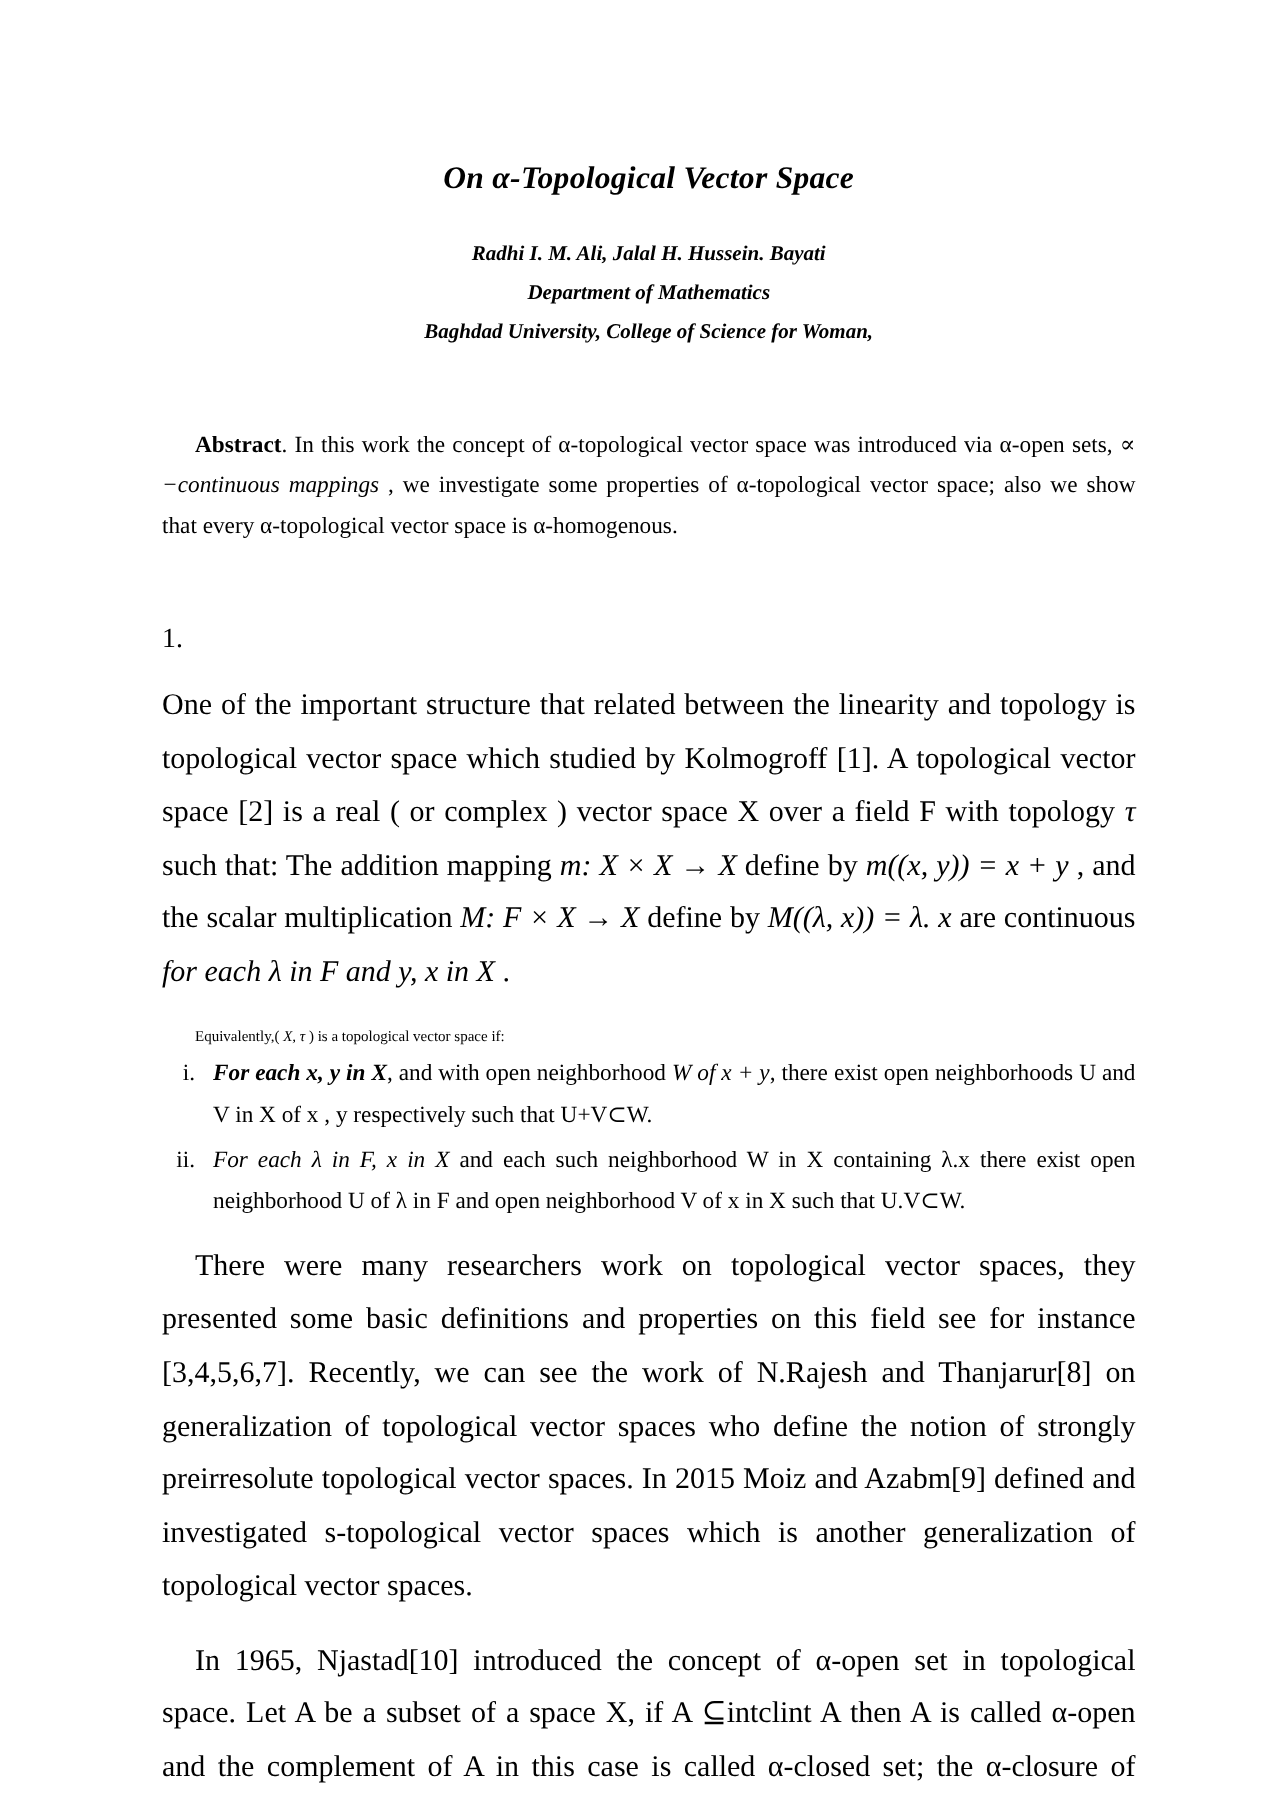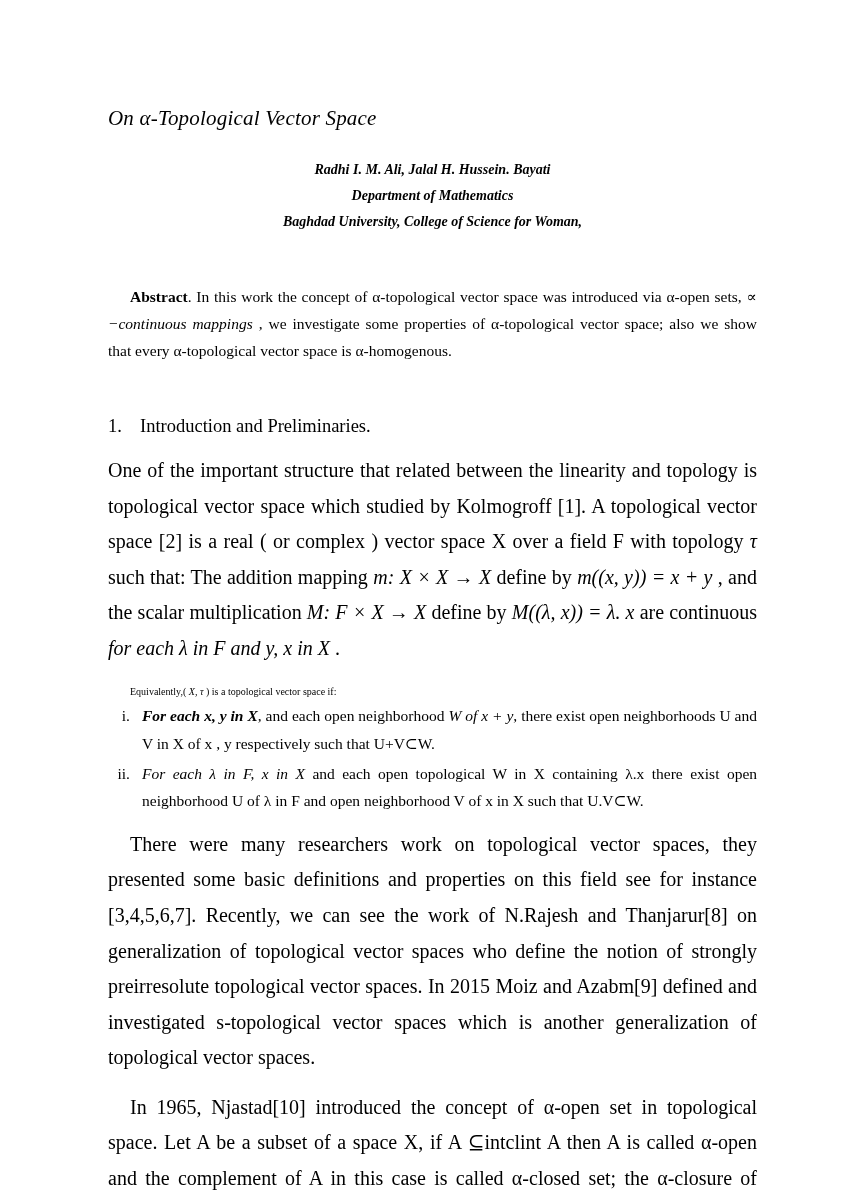--- a/index.html
+++ b/index.html
@@ -14,24 +14,24 @@
     color: #000000;
   }
   .page {
     width: 850px;
     min-height: 1202px;
     box-sizing: border-box;
     padding: 88px 93px 40px 108px;
     position: relative;
   }
   .title {
-    text-align: left;
+    text-align: center;
     font-size: 21px;
     font-style: italic;
-    font-weight: normal;
+    font-weight: bold;
     margin: 18px 0 26px 0;
     letter-spacing: 0.2px;
   }
   .authors {
     text-align: center;
     font-size: 14px;
     font-weight: bold;
     font-style: italic;
     line-height: 1.85;
     margin: 0 0 6px 0;
@@ -114,37 +114,36 @@
     <span class="line">Department of Mathematics</span>
     <span class="line">Baghdad University, College of Science for Woman,</span>
   </div>
 
   <div class="abstract">
     <b>Abstract</b><span>. In this work the concept of α-topological vector space was introduced via α-open  sets, </span><span class="mathit">∝ −сontinuous mappings</span><span> , we  investigate  some  properties  of  α-topological  vector  space;  also  we  show  that  every  α-topological  vector  space  is  α-homogenous.</span>
   </div>
 
   <div class="section-head">
     <span class="num">1.</span>
-    <span>Introduction and Preliminaries.</span>
   </div>
 
   <p class="body" id="para-1"><span>One  of  the  important  structure  that  related  between  the  linearity  and  topology  is  topological vector space which studied by Kolmogroff [1]. A topological vector space [2] is a real ( or complex ) vector space X over a field F with topology </span><span class="m" style="font-style: italic;">τ</span><span> such that: The  addition   mapping  </span><span class="m" style="font-style: italic;">m: X × X → X</span><span>  define   by  </span><span class="m" style="font-style: italic;">m((x, y)) = x + y</span><span> ,   and   the   scalar  multiplication   </span><span class="m" style="font-style: italic;">M: F × X → X</span><span>    define    by    </span><span class="m" style="font-style: italic;">M((λ, x)) = λ. x</span><span>    are     continuous  </span><span class="m" style="font-style: italic;">for each λ in F and y, x in X</span><span> .</span></p>
 
   <div class="equiv">
     <span>Equivalently,( </span><span class="mathit">X, τ</span><span> ) is a topological vector space if:</span>
   </div>
 
   <ol class="romanlist" id="roman-list">
       <li>
         <span class="marker">i.</span>
-        <span class="txt"><span class="m" style="font-style: italic; font-weight: bold;">For each x, y in X</span><span>, and each open neighborhood </span><span class="m" style="font-style: italic;">W of x + y</span><span>, there exist open neighborhoods U and V in X of x , y  respectively such that U+V⊂W.</span></span>
+        <span class="txt"><span class="m" style="font-style: italic; font-weight: bold;">For each x, y in X</span><span>, and with open neighborhood </span><span class="m" style="font-style: italic;">W of x + y</span><span>, there exist open neighborhoods U and V in X of x , y  respectively such that U+V⊂W.</span></span>
       </li>
       <li>
         <span class="marker">ii.</span>
-        <span class="txt"><span class="m" style="font-style: italic; font-family: Liberation Serif, serif;">For each  λ in F, x in X</span><span>  and   each   open   topological  </span><span class="m" style=" margin-top: 16px;">W in X</span><span>  containing  λ.x  there exist open neighborhood U of λ in F and open neighborhood V of x in X such that U.V⊂W.</span></span>
+        <span class="txt"><span class="m" style="font-style: italic; font-family: Liberation Serif, serif;">For each  λ in F, x in X</span><span>  and   each   such   neighborhood  </span><span class="m" style=" margin-top: 16px;">W in X</span><span>  containing  λ.x  there exist open neighborhood U of λ in F and open neighborhood V of x in X such that U.V⊂W.</span></span>
       </li>
     </ol>
 
   <p class="body indent" id="para-2"><span>There  were  many  researchers  work  on  topological  vector  spaces,  they  presented  some  basic  definitions  and  properties  on  this  field  see  for  instance  [3,4,5,6,7].  Recently,  we  can  see  the  work  of  N.Rajesh  and  Thanjarur[8]  on  generalization  of  topological  vector  spaces  who  define  the  notion  of  strongly  preirresolute  topological  vector  spaces.  In  2015  Moiz  and  Azabm[9]  defined  and  investigated  s-topological  vector  spaces  which is another generalization of topological vector spaces.</span></p>
 
   <p class="body indent" id="para-3"><span>In  1965,  Njastad[10]  introduced  the  concept  of  α-open  set  in  topological  space.  Let  A  be  a  subset  of  a  space  X,   if   A  ⊆intclint  A  then  A  is  called  α-open  and  the  complement of A in this case is called α-closed set; the α-closure of A⊂X , denoted</span></p>
 
 </div>
 
 </body></html>

